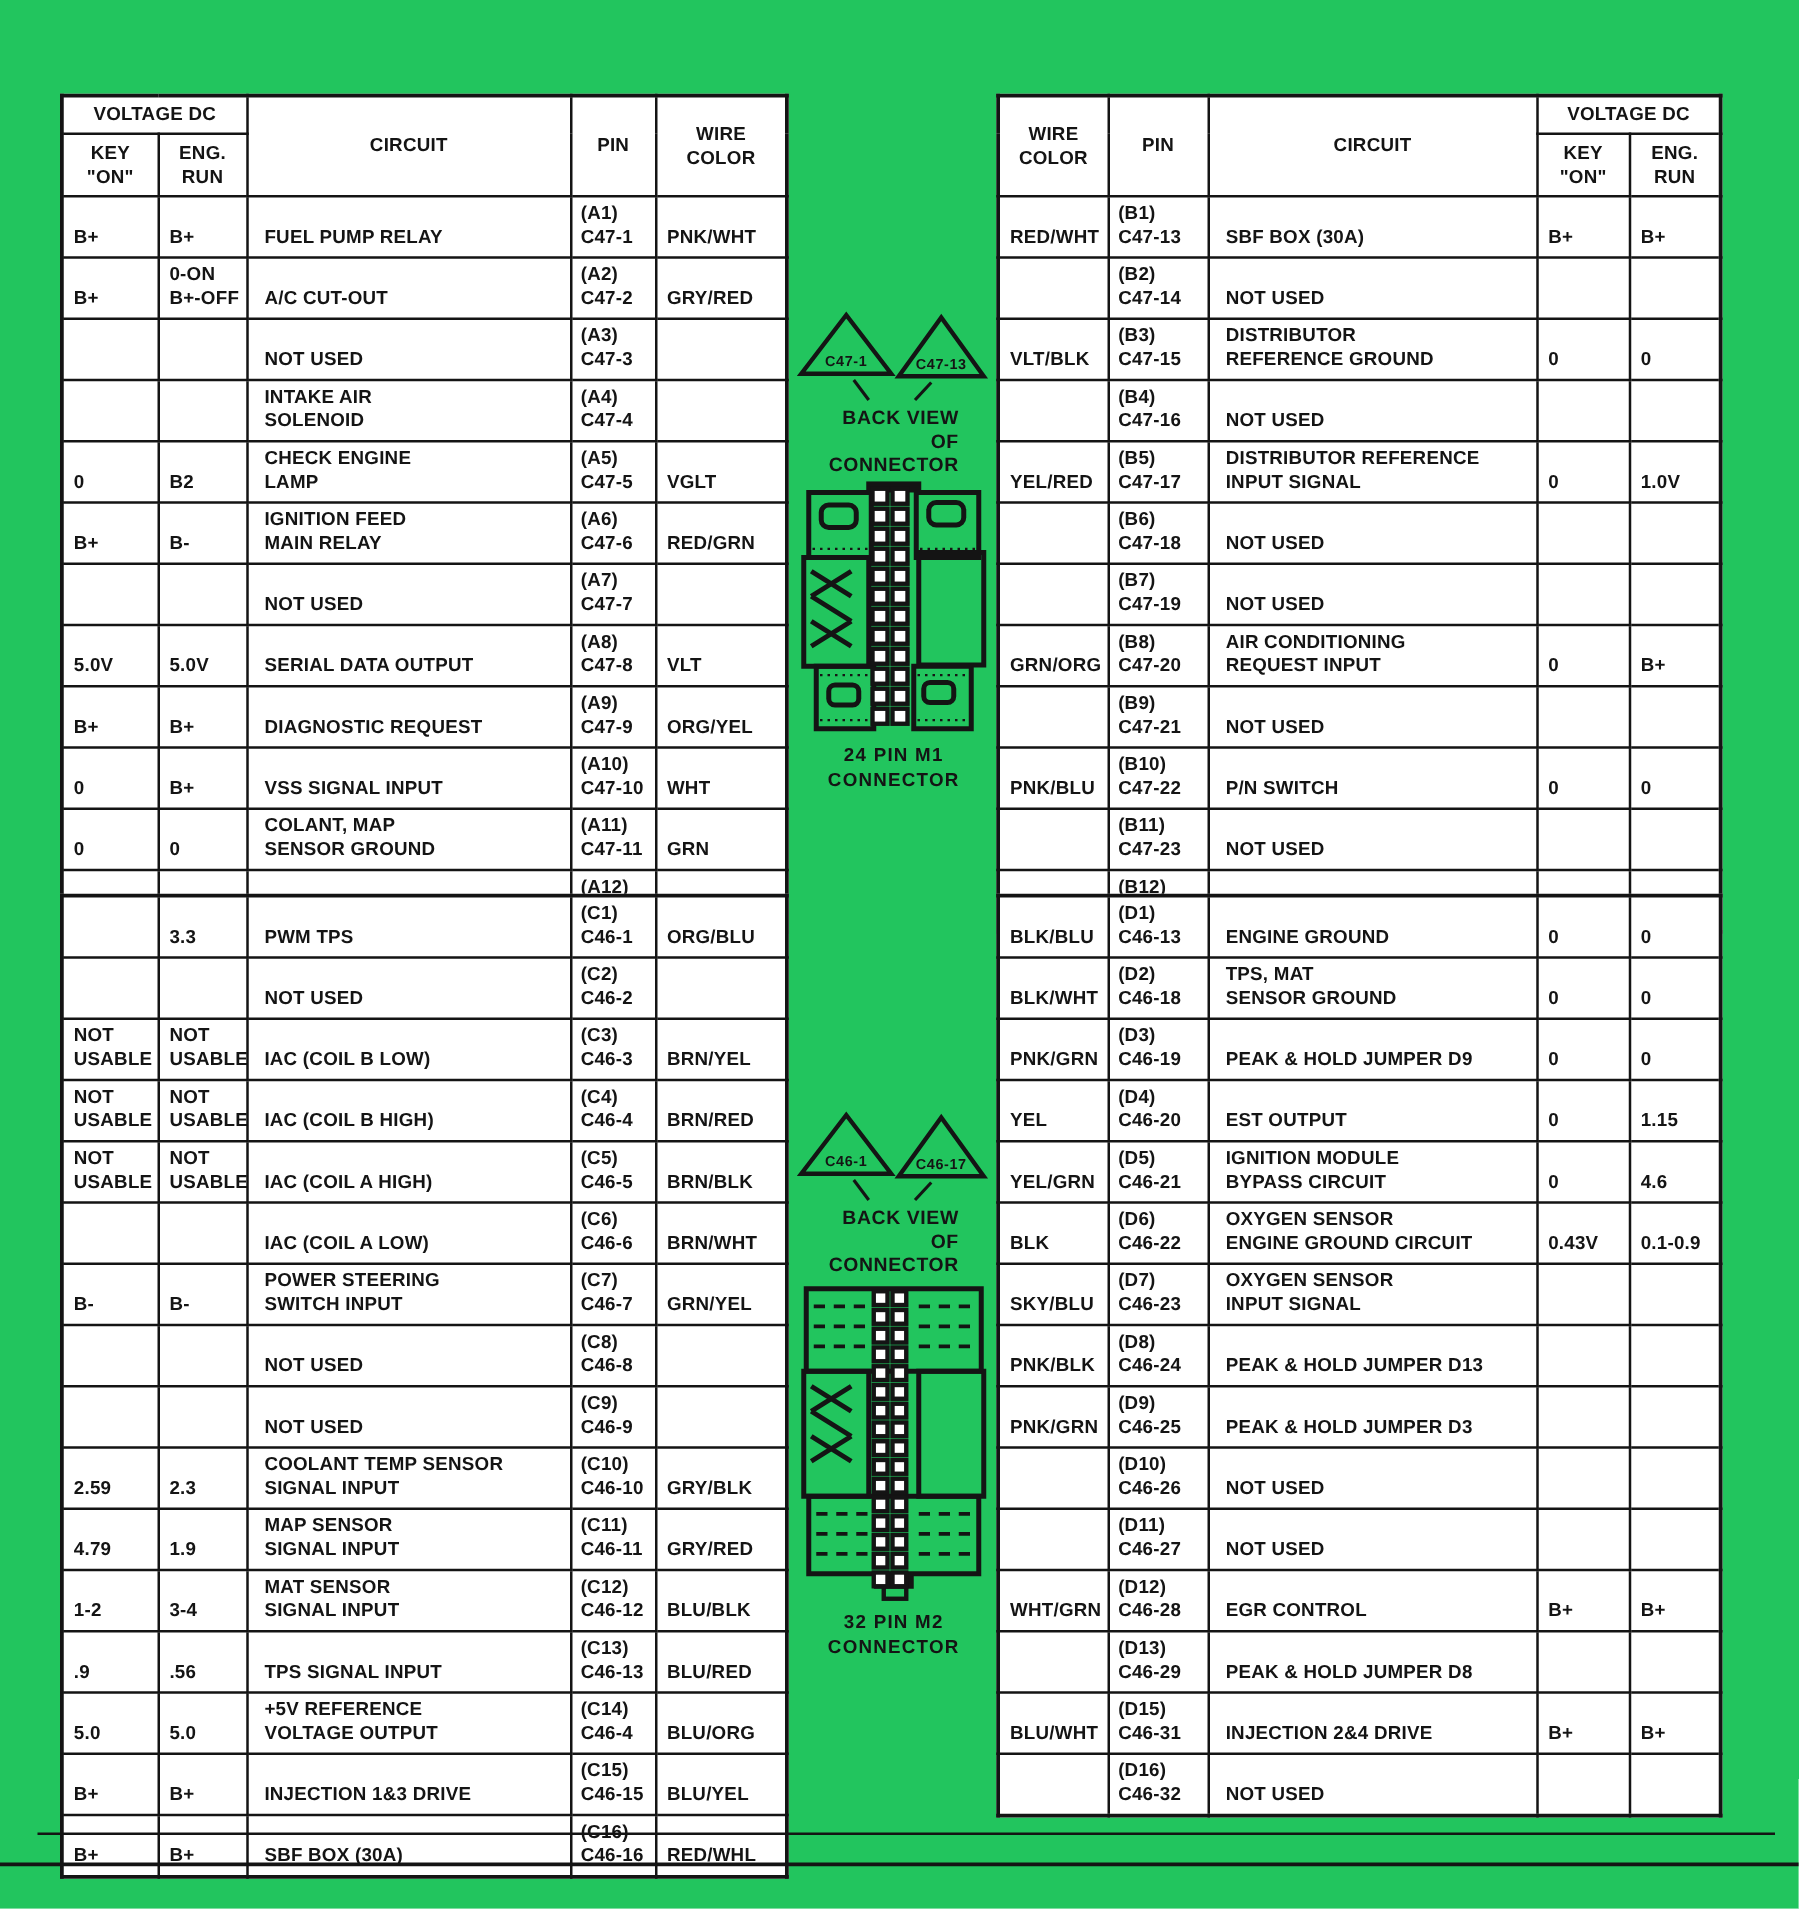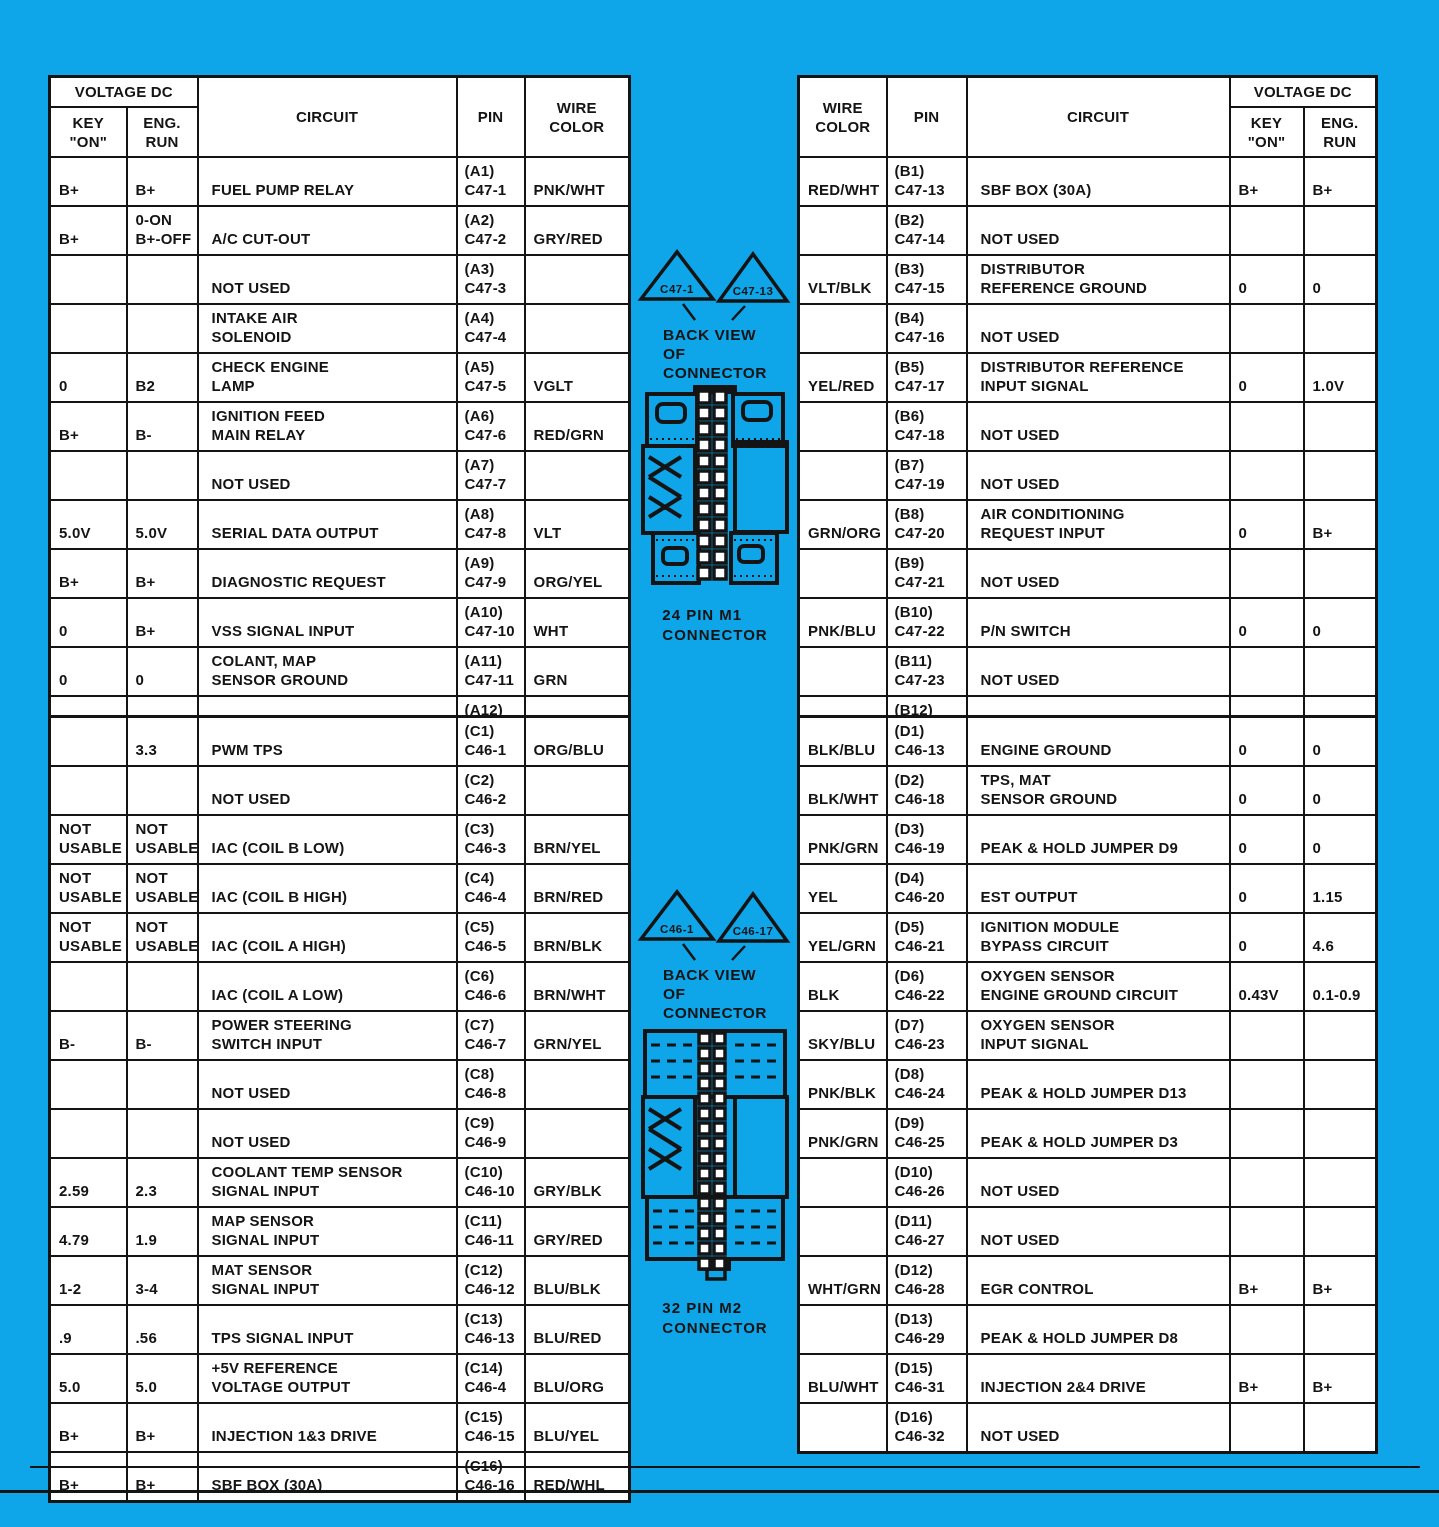--- a/index.html
+++ b/index.html
@@ -2,21 +2,21 @@
 <html><head>
 <meta charset="utf-8">
 <style>
   * { margin:0; padding:0; box-sizing:border-box; }
   html,body { background:#ffffff; }
   body {
     width:1439px; height:1527px; position:relative;
     font-family:"Liberation Sans", sans-serif;
     color:#141414;
   }
-  .sheet { position:absolute; inset:0; background:#0ea5e9; }
+  .sheet { position:absolute; inset:0; background:#22c55e; }
 
   table.pinout {
     position:absolute; border-collapse:collapse; table-layout:fixed;
     background:#fff; border:3.5px solid #141414;
   }
   table.pinout th, table.pinout td {
     border:2.5px solid #141414;
     font-weight:700; font-size:15px; line-height:19px;
     white-space:pre-line; letter-spacing:0.2px;
   }
@@ -35,27 +35,27 @@
   figure.connector {
     position:absolute; width:164px; display:flex;
     flex-direction:column; align-items:center; gap:3px;
   }
   .tri-label {
     font-size:11.5px; font-weight:700; letter-spacing:0.5px;
     fill:#141414; text-anchor:middle;
     font-family:"Liberation Sans", sans-serif;
   }
   .conn-caption {
-    font-size:15.5px; font-weight:700; text-align:left;
+    font-size:15.5px; font-weight:700; text-align:right;
     line-height:19px; white-space:pre-line; letter-spacing:0.5px;
   }
   .conn-label {
-    font-size:15px; font-weight:700; 
+    font-size:15px; font-weight:700; text-align:center;
     line-height:20px; white-space:pre-line; letter-spacing:1px;
-    margin-top:12px;
+    margin-top:2px;
   }
   svg .stroke { fill:none; stroke:#141414; }
   .rule { position:absolute; background:#141414; }
 </style>
 </head>
 <body>
 
 <div class="sheet">
 
   <table class="pinout" style="left:48px; top:75px; width:580px">

